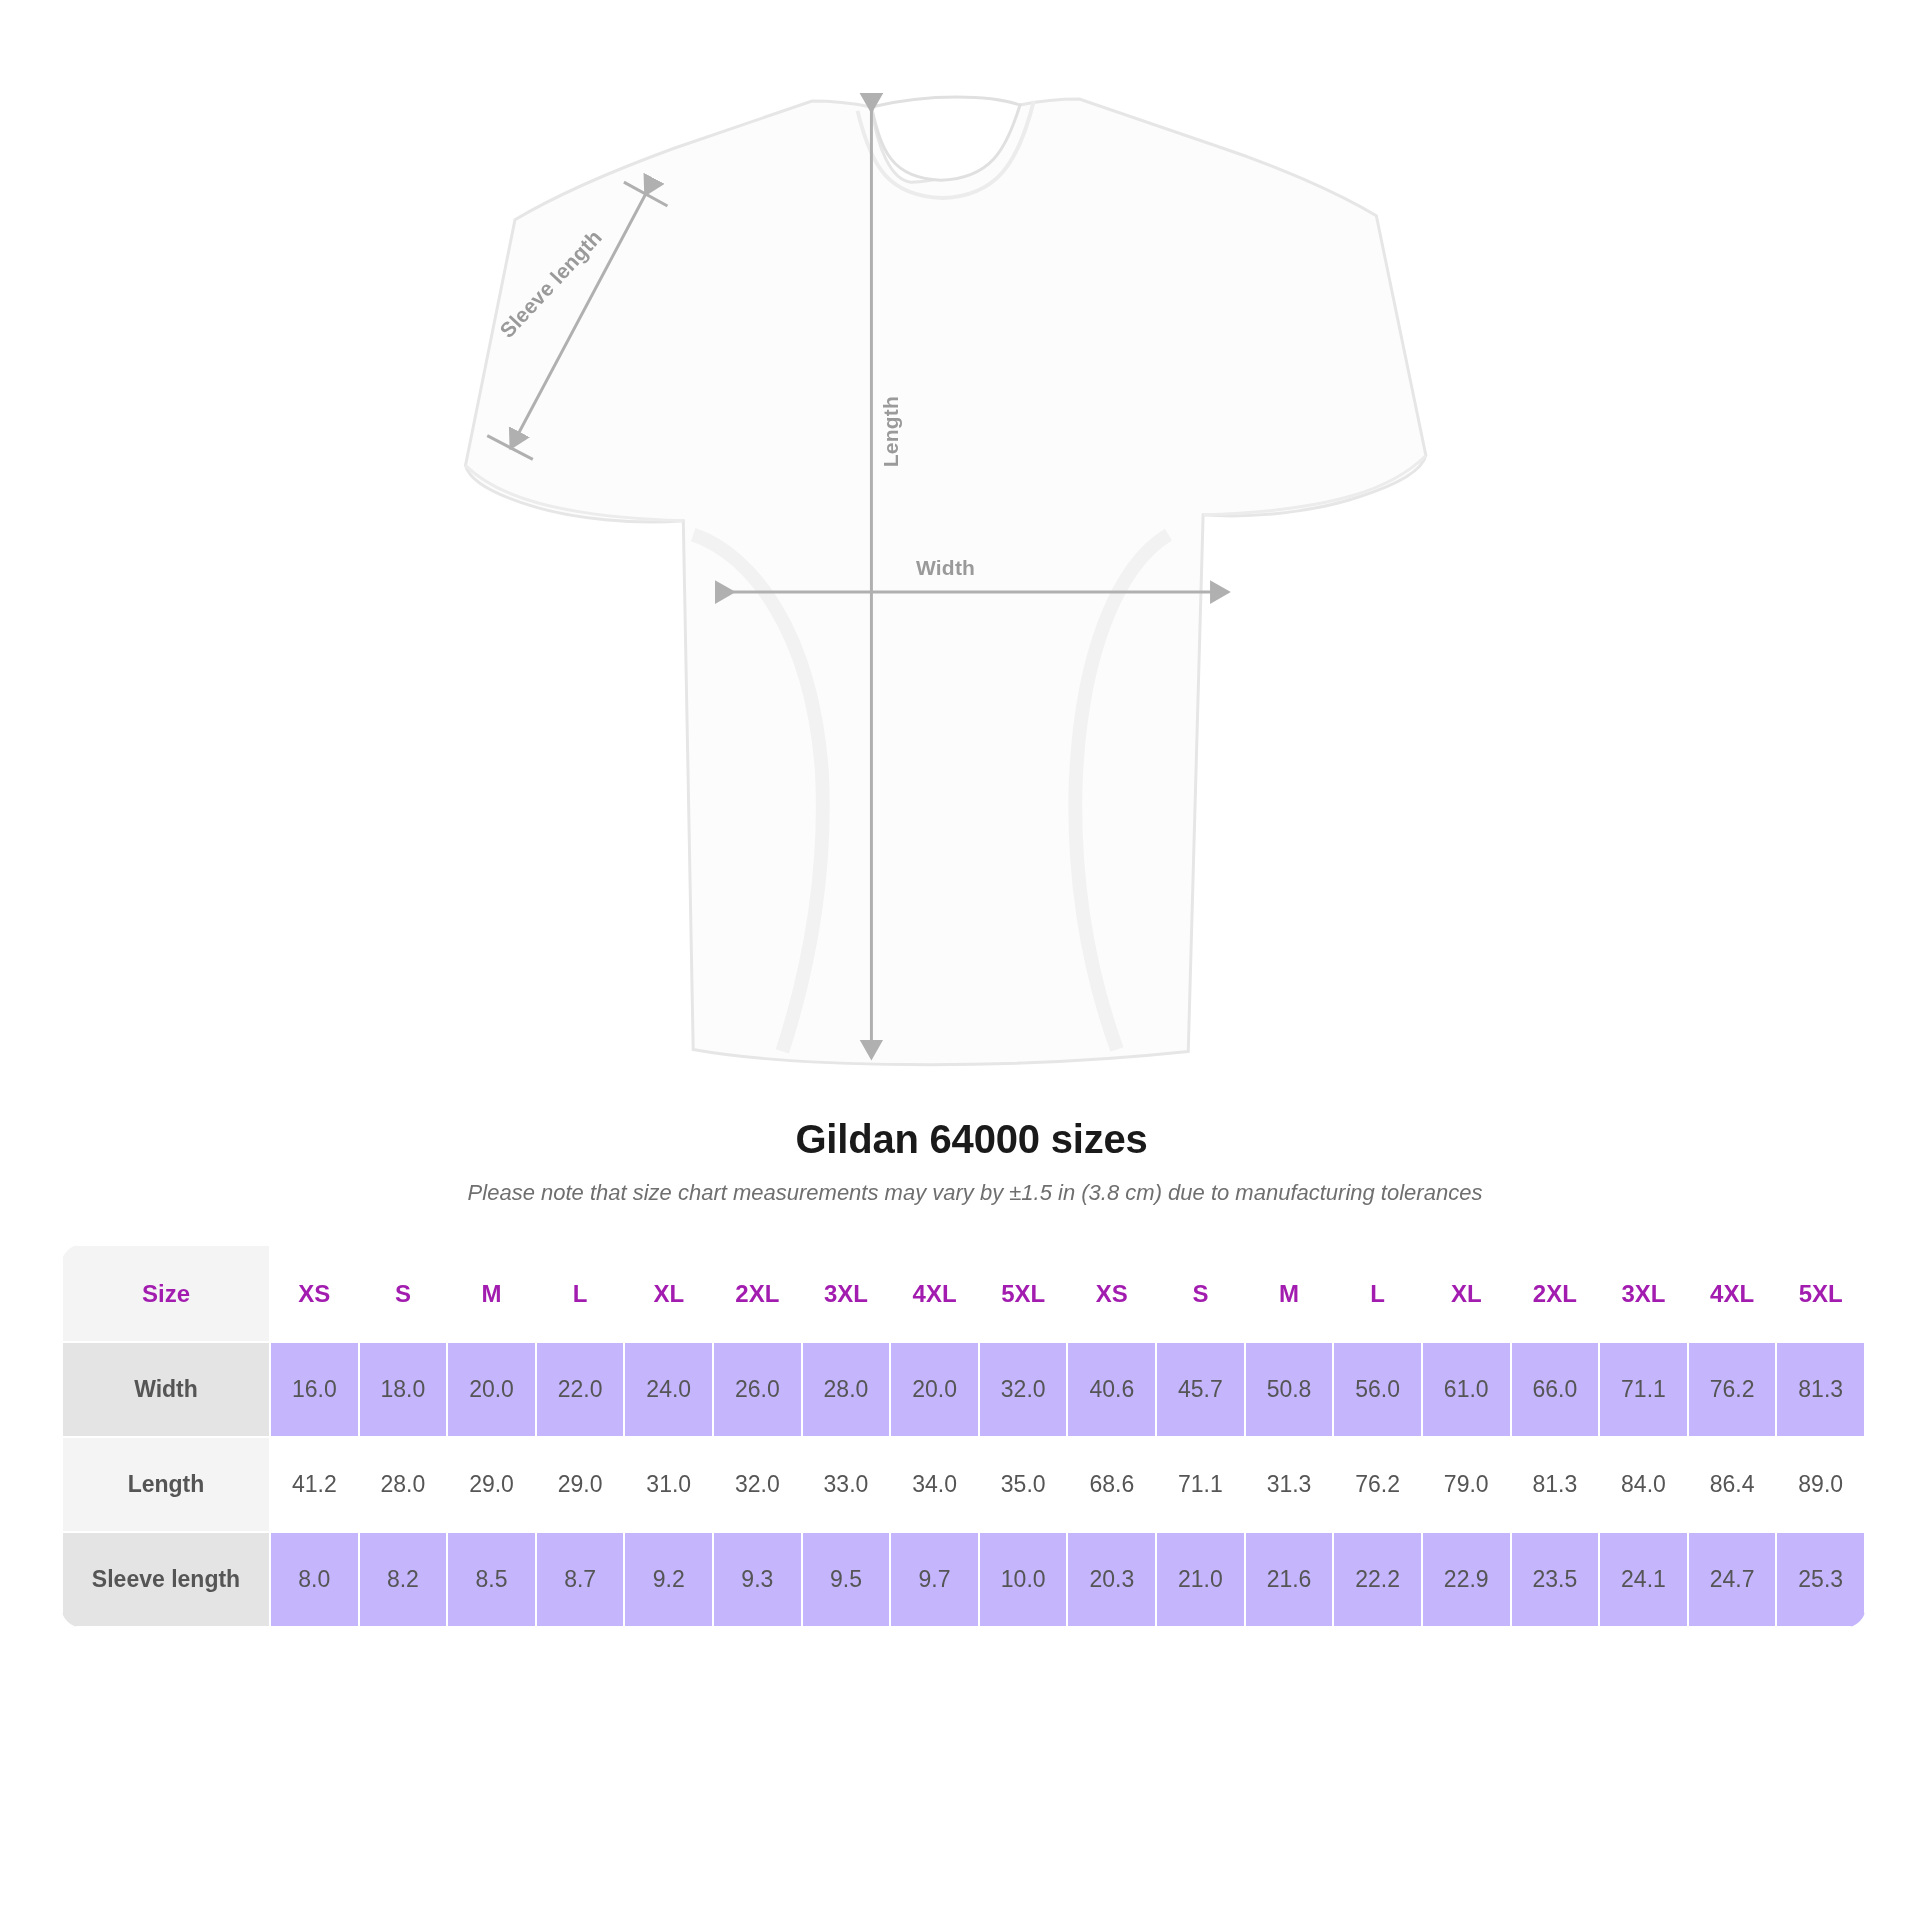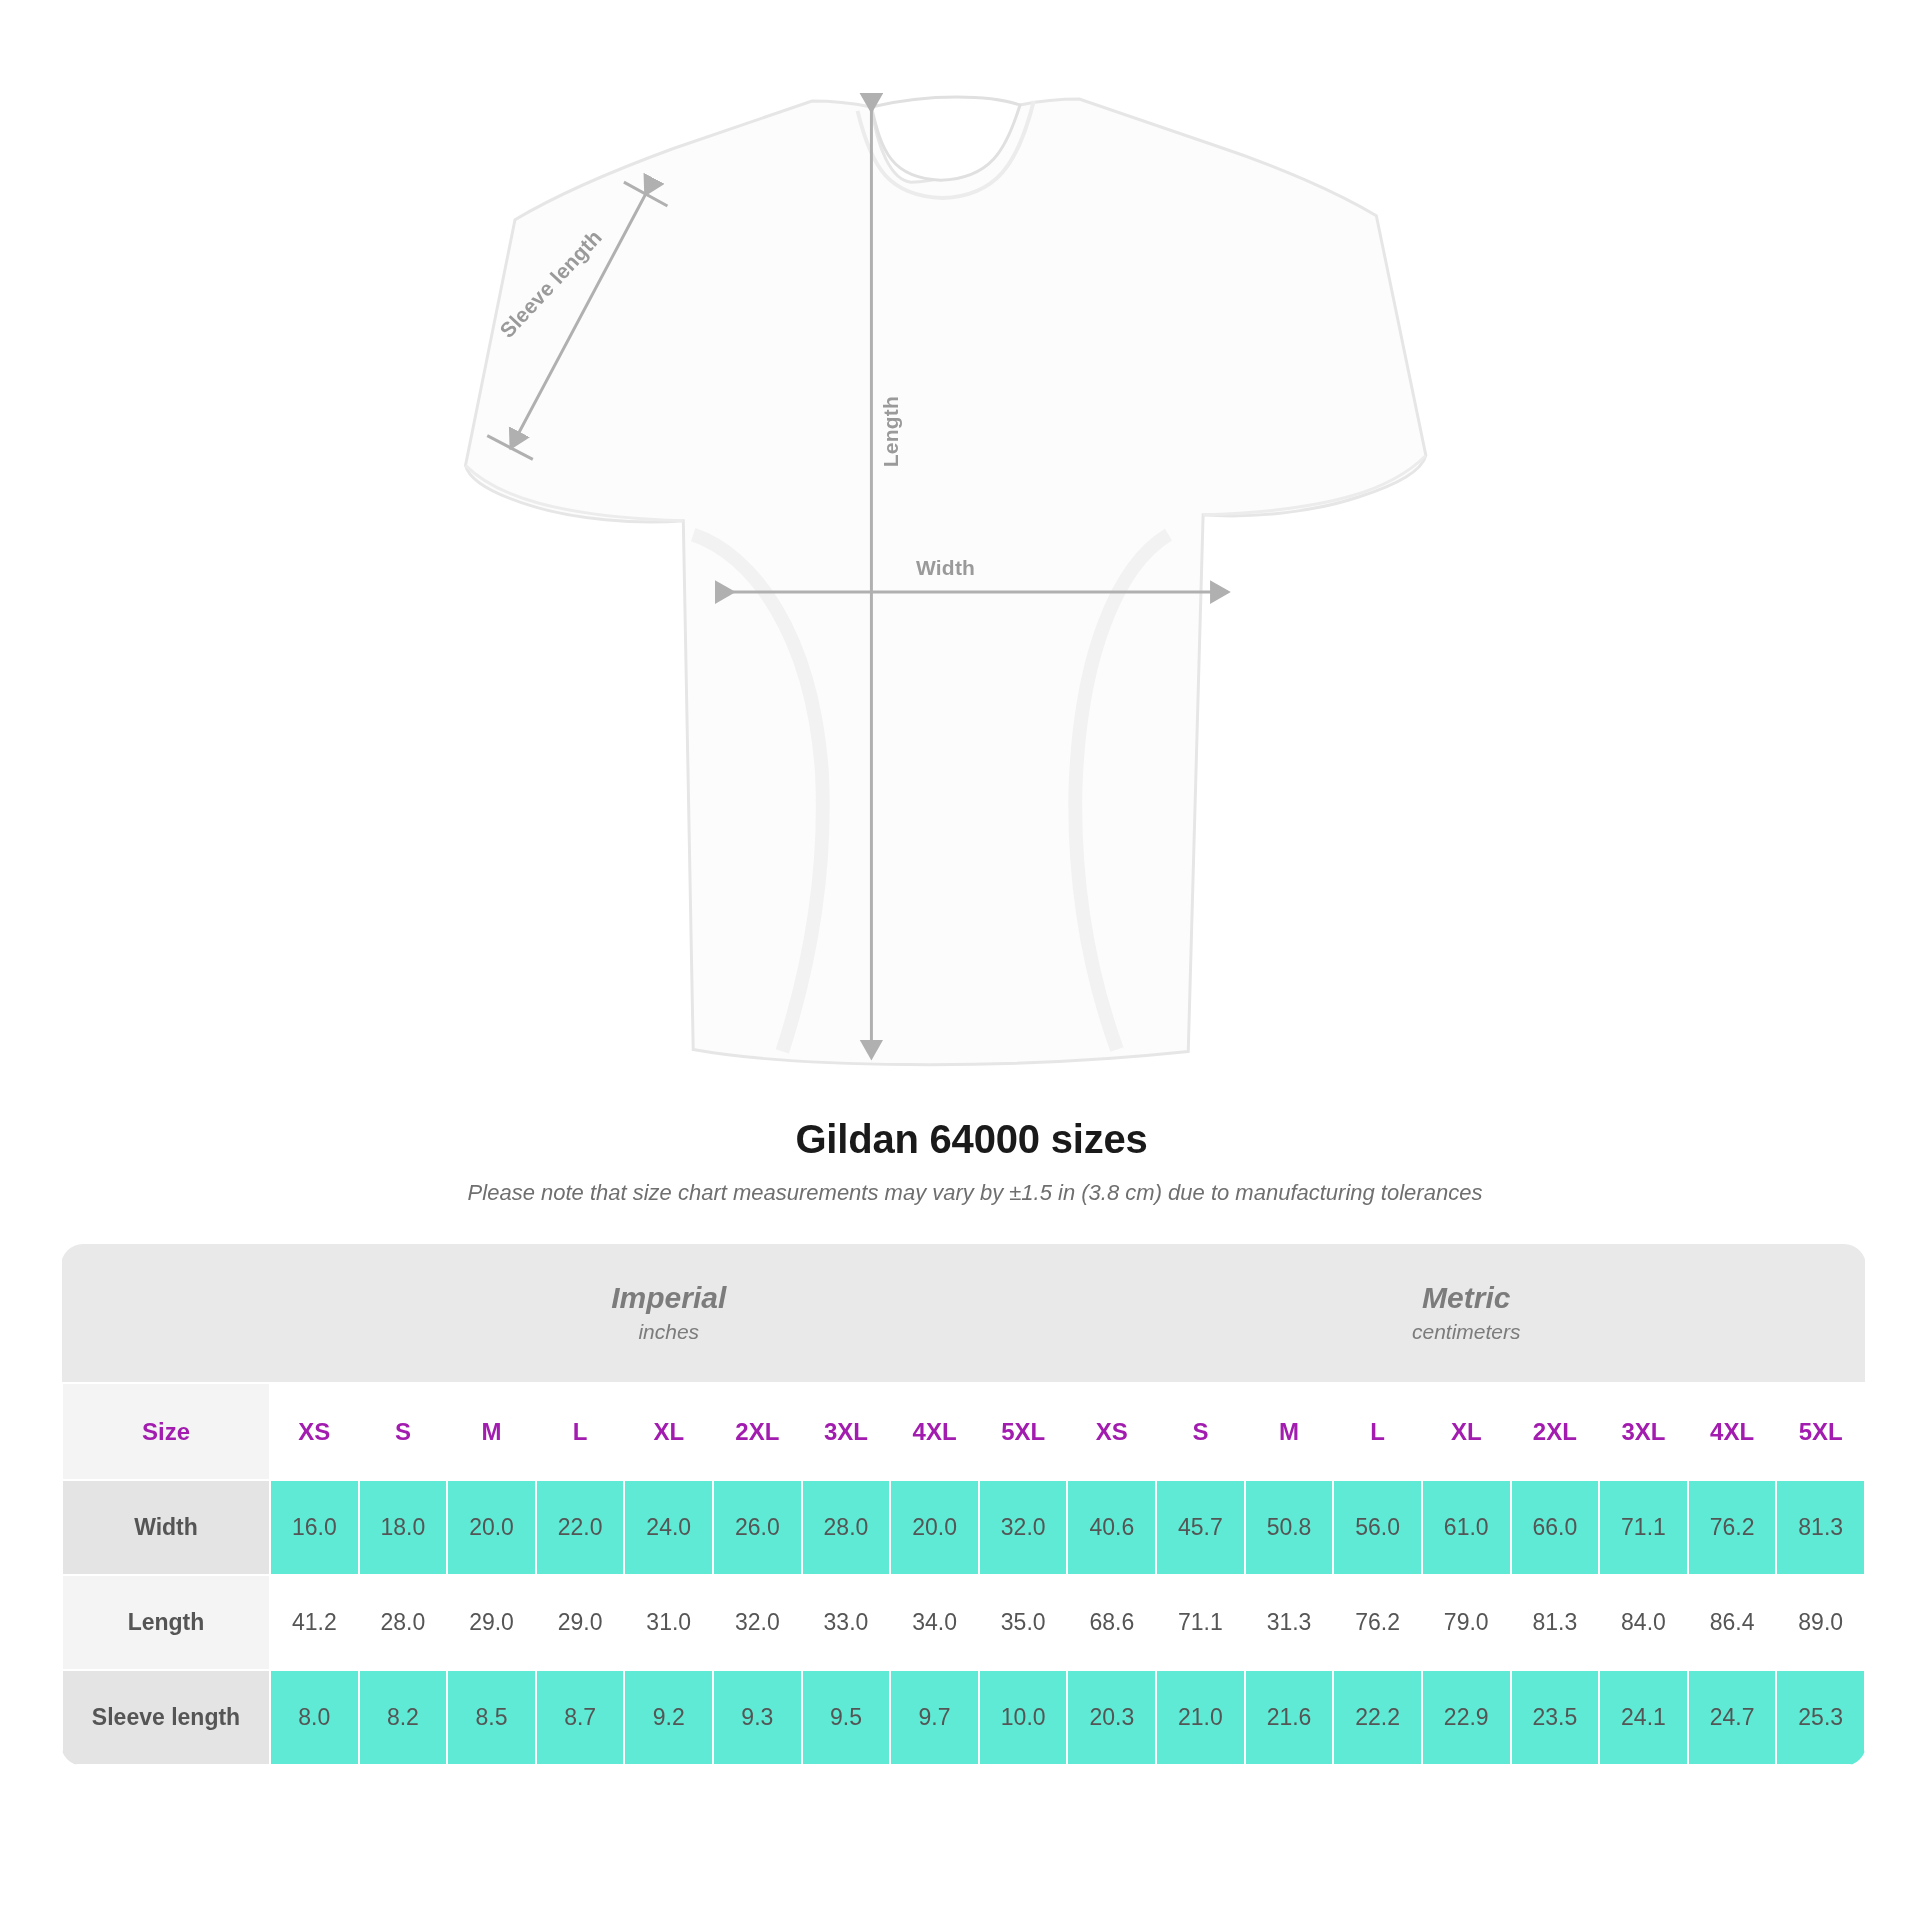--- a/index.html
+++ b/index.html
@@ -113,21 +113,21 @@
     height: 97px;
     font-weight: bold;
     color: #a21caf;
     font-size: 24px;
   }
   tr.head-row td.rowlabel { background: #f4f4f4; }
 
   tr.data-row td {
     height: 95px;
   }
-  tr.row-shaded td { background: #5eead4; }
+  tr.row-shaded td { background: #c4b5fd; }
   tr.row-plain td { background: #ffffff; }
   td.rowlabel {
     font-weight: bold;
     color: #4f4f4f;
     font-size: 24px;
   }
   tr.row-shaded td.rowlabel { background: #e4e4e4; }
   tr.row-plain td.rowlabel { background: #f4f4f4; }
 
   .first-col { width: 208px; }
@@ -202,31 +202,20 @@
     <div class="chart-note">Please note that size chart measurements may vary by ±1.5 in (3.8 cm) due to manufacturing tolerances</div>
   </div>
 
   <div class="table-wrap">
     <table class="size-table">
       <colgroup>
         <col class="first-col">
         <col span="18" class="data-col">
       </colgroup>
       <tbody>
-        <tr>
-          <td class="corner-cell"></td>
-          <td class="unit-head" colspan="9">
-            <div class="u-name">Imperial</div>
-            <div class="u-sub">inches</div>
-          </td>
-          <td class="unit-head" colspan="9">
-            <div class="u-name">Metric</div>
-            <div class="u-sub">centimeters</div>
-          </td>
-        </tr>
 
         <tr class="head-row">
           <td class="rowlabel">Size</td>
           <td>XS</td>
           <td>S</td>
           <td>M</td>
           <td>L</td>
           <td>XL</td>
           <td>2XL</td>
           <td>3XL</td>

